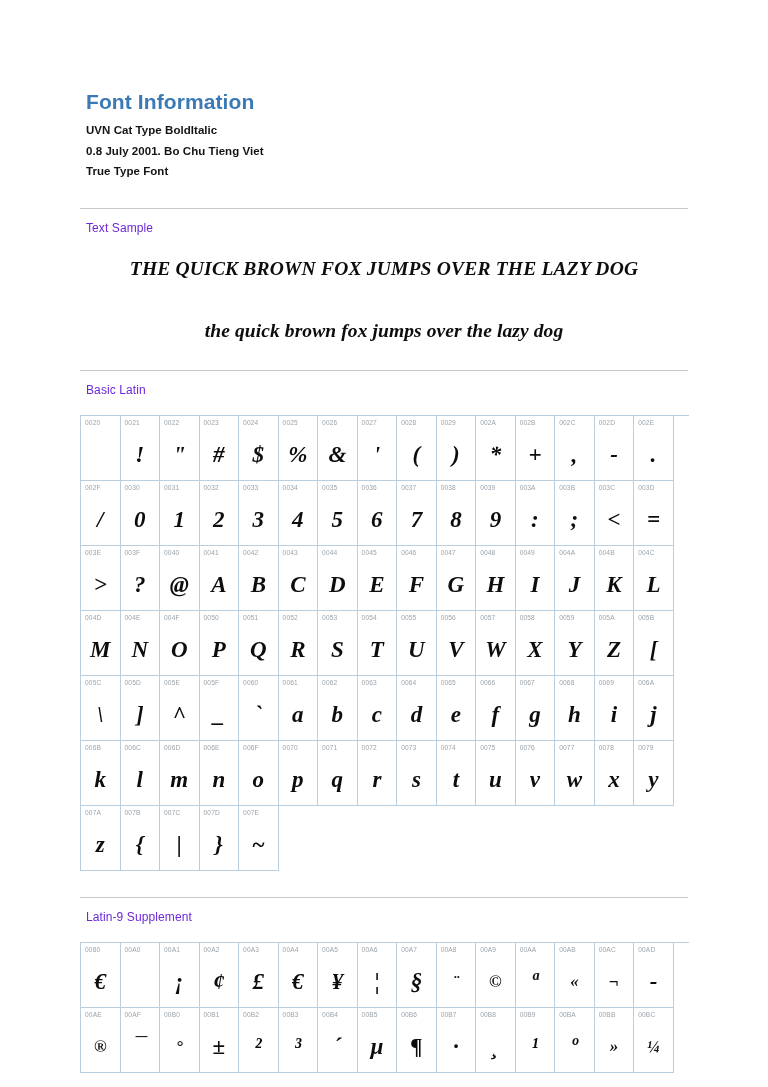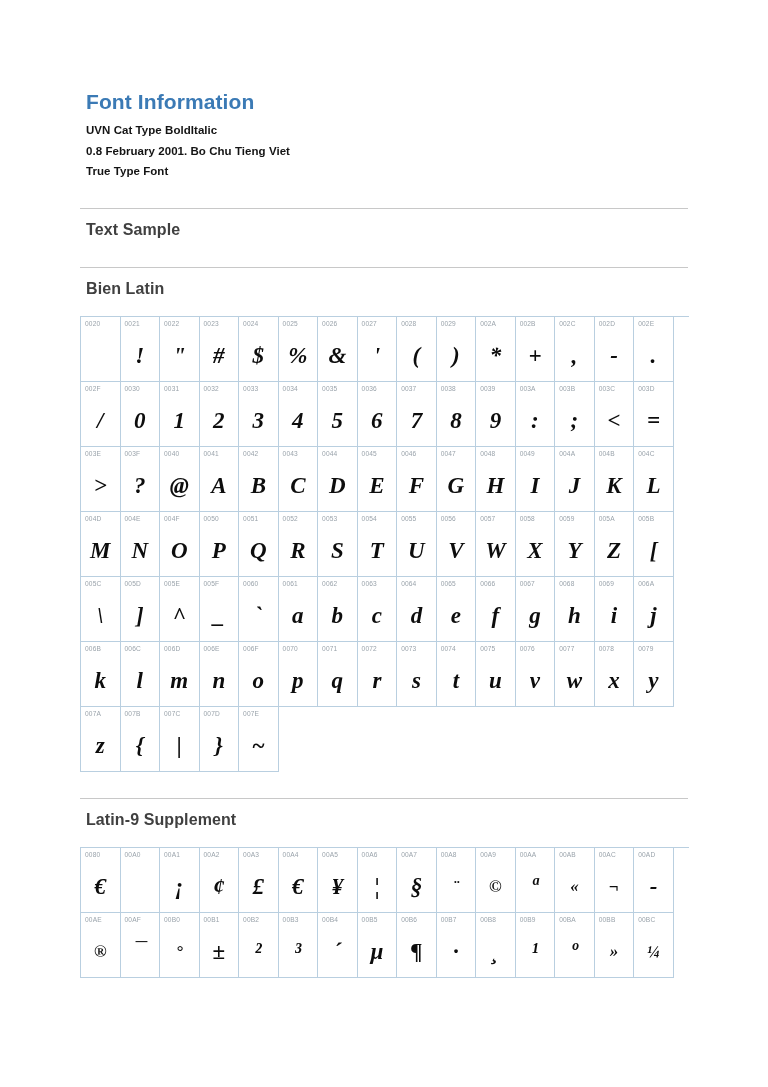--- a/index.html
+++ b/index.html
@@ -47,23 +47,23 @@
   }
 
   
   .rule {
     border: 0;
     border-top: 1px solid #c8c8c8;
     margin: 0;
     height: 0;
   }
   .section-heading {
-    font-size: 16px;
-    font-weight: bold;
-    color: #404040;
+    font-size: 12px;
+    font-weight: normal;
+    color: #6d28d9;
     letter-spacing: 0.1px;
     padding-left: 6px;
   }
 
   
   .sample-wrap {
     text-align: center;
   }
   .sample {
     font-family: "Liberation Serif", "DejaVu Serif", serif;
@@ -131,34 +131,40 @@
   }
 </style>
 </head>
 <body>
 
 <div class="page">
 
   <div class="header">
     <div class="doc-title">Font Information</div>
     <div class="meta-line">UVN Cat Type BoldItalic</div>
-    <div class="meta-line">0.8 February 2001. Bo Chu Tieng Viet</div>
+    <div class="meta-line">0.8 July 2001. Bo Chu Tieng Viet</div>
     <div class="meta-line">True Type Font</div>
   </div>
 
   <div style="height:26px"></div>
   <hr class="rule">
   <div style="height:12px"></div>
   <div class="section-heading">Text Sample</div>
 
+  <div class="sample-wrap">
+    <div style="height:23px"></div>
+    <div class="sample sample-upper">THE QUICK BROWN FOX JUMPS OVER THE LAZY DOG</div>
+    <div style="height:40px"></div>
+    <div class="sample sample-lower">the quick brown fox jumps over the lazy dog</div>
+  </div>
 
   <div style="height:28px"></div>
   <hr class="rule">
   <div style="height:12px"></div>
-  <div class="section-heading">Bien Latin</div>
+  <div class="section-heading">Basic Latin</div>
   <div style="height:18px"></div>
   <div class="grid" id="grid-basic-latin">
       <div class="cell">
         <span class="code">0020</span>
         <span class="glyph"></span>
       </div>
       <div class="cell">
         <span class="code">0021</span>
         <span class="glyph">!</span>
       </div>

